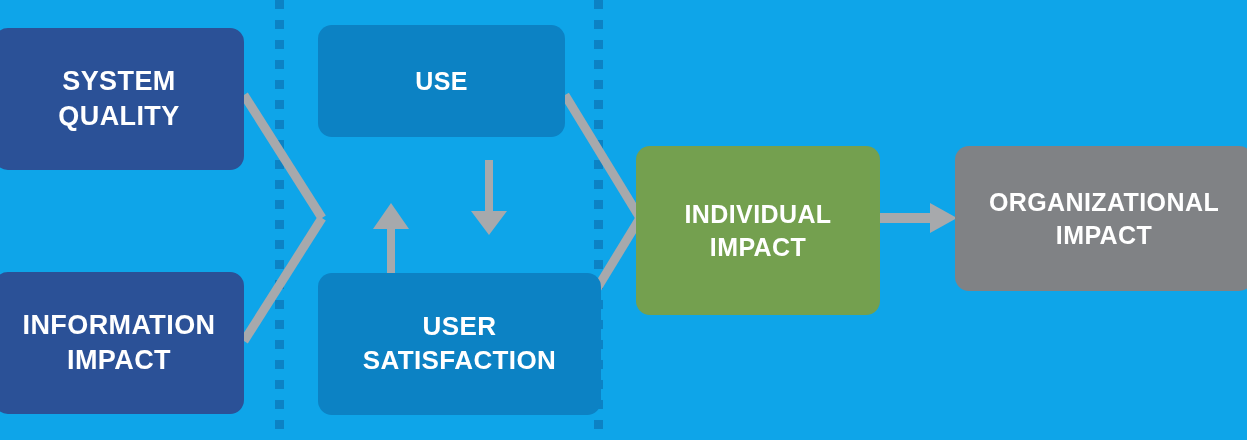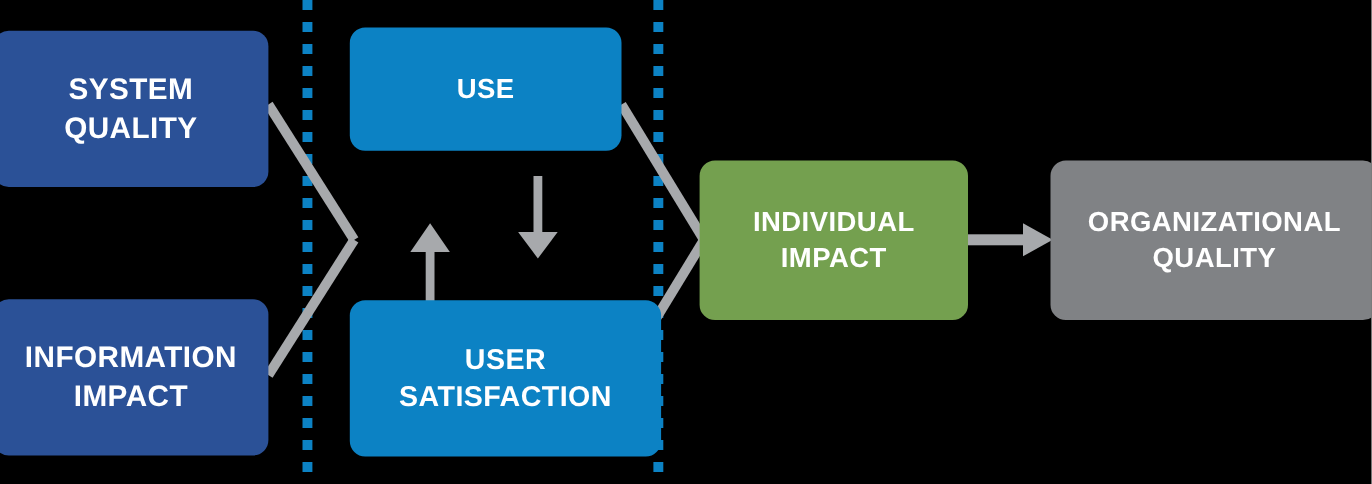--- a/index.html
+++ b/index.html
@@ -4,21 +4,21 @@
 <style>
   html, body {
     margin: 0;
     padding: 0;
     background: #ffffff;
   }
   #canvas {
     position: relative;
     width: 1247px;
     height: 440px;
-    background: #000000;
+    background: #0ea5e9;
     overflow: hidden;
     font-family: "Liberation Sans", sans-serif;
   }
   .node {
     position: absolute;
     border-radius: 14px;
     display: flex;
     align-items: center;
     justify-content: center;
     text-align: center;
@@ -41,21 +41,21 @@
   }
   #node-use {
     left: 318px; top: 25px; width: 247px; height: 112px;
     background: #0C82C4; font-size: 25px;
   }
   #node-user-satisfaction {
     left: 318px; top: 273px; width: 283px; height: 142px;
     background: #0C82C4; font-size: 26px;
   }
   #node-individual-impact {
-    left: 636px; top: 146px; width: 244px; height: 145px;
+    left: 636px; top: 146px; width: 244px; height: 169px;
     background: #74A04F; font-size: 25px;
   }
   #node-organizational-impact {
     left: 955px; top: 146px; width: 298px; height: 145px;
     background: #808285; font-size: 25px;
   }
 
   .divider {
     position: absolute;
     top: 0;
@@ -134,16 +134,16 @@
 SATISFACTION</span>
   </div>
 
   <div class="node" id="node-individual-impact">
     <span class="node-label">INDIVIDUAL
 IMPACT</span>
   </div>
 
   <div class="node" id="node-organizational-impact">
     <span class="node-label">ORGANIZATIONAL
-QUALITY</span>
+IMPACT</span>
   </div>
 
 </div>
 
 </body></html>

